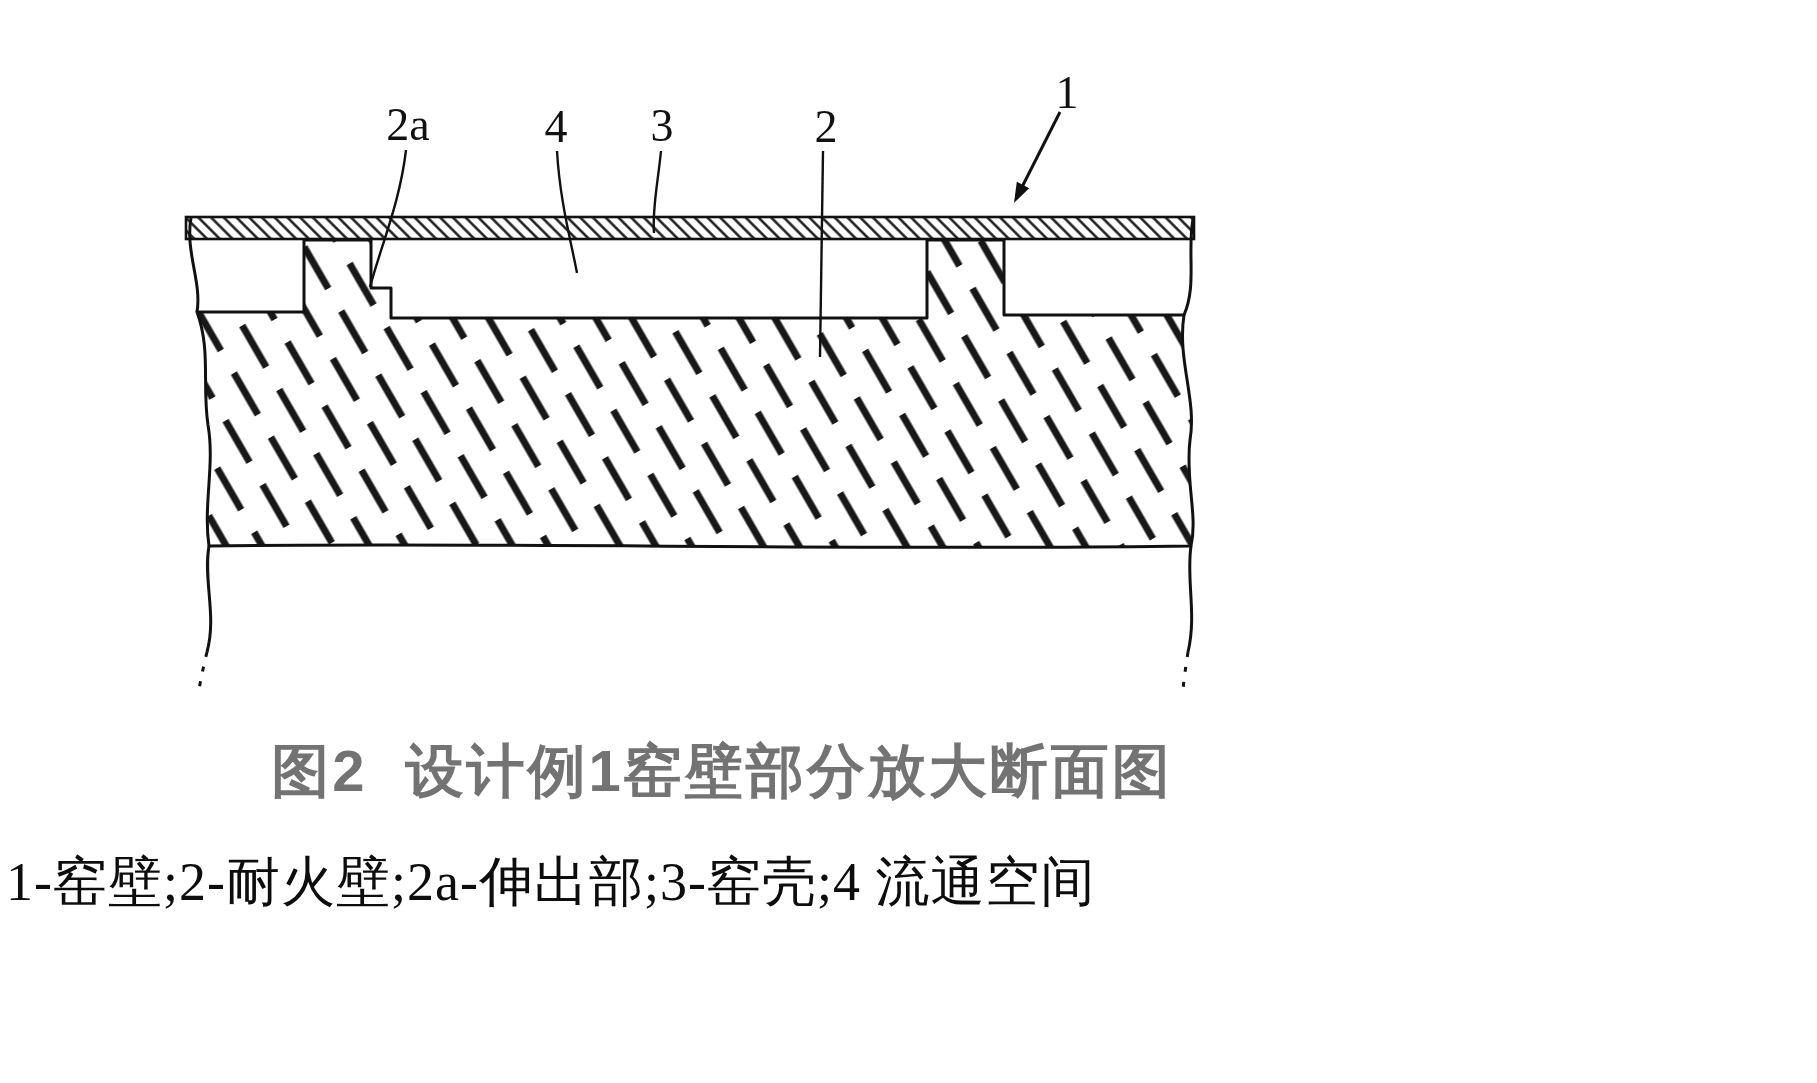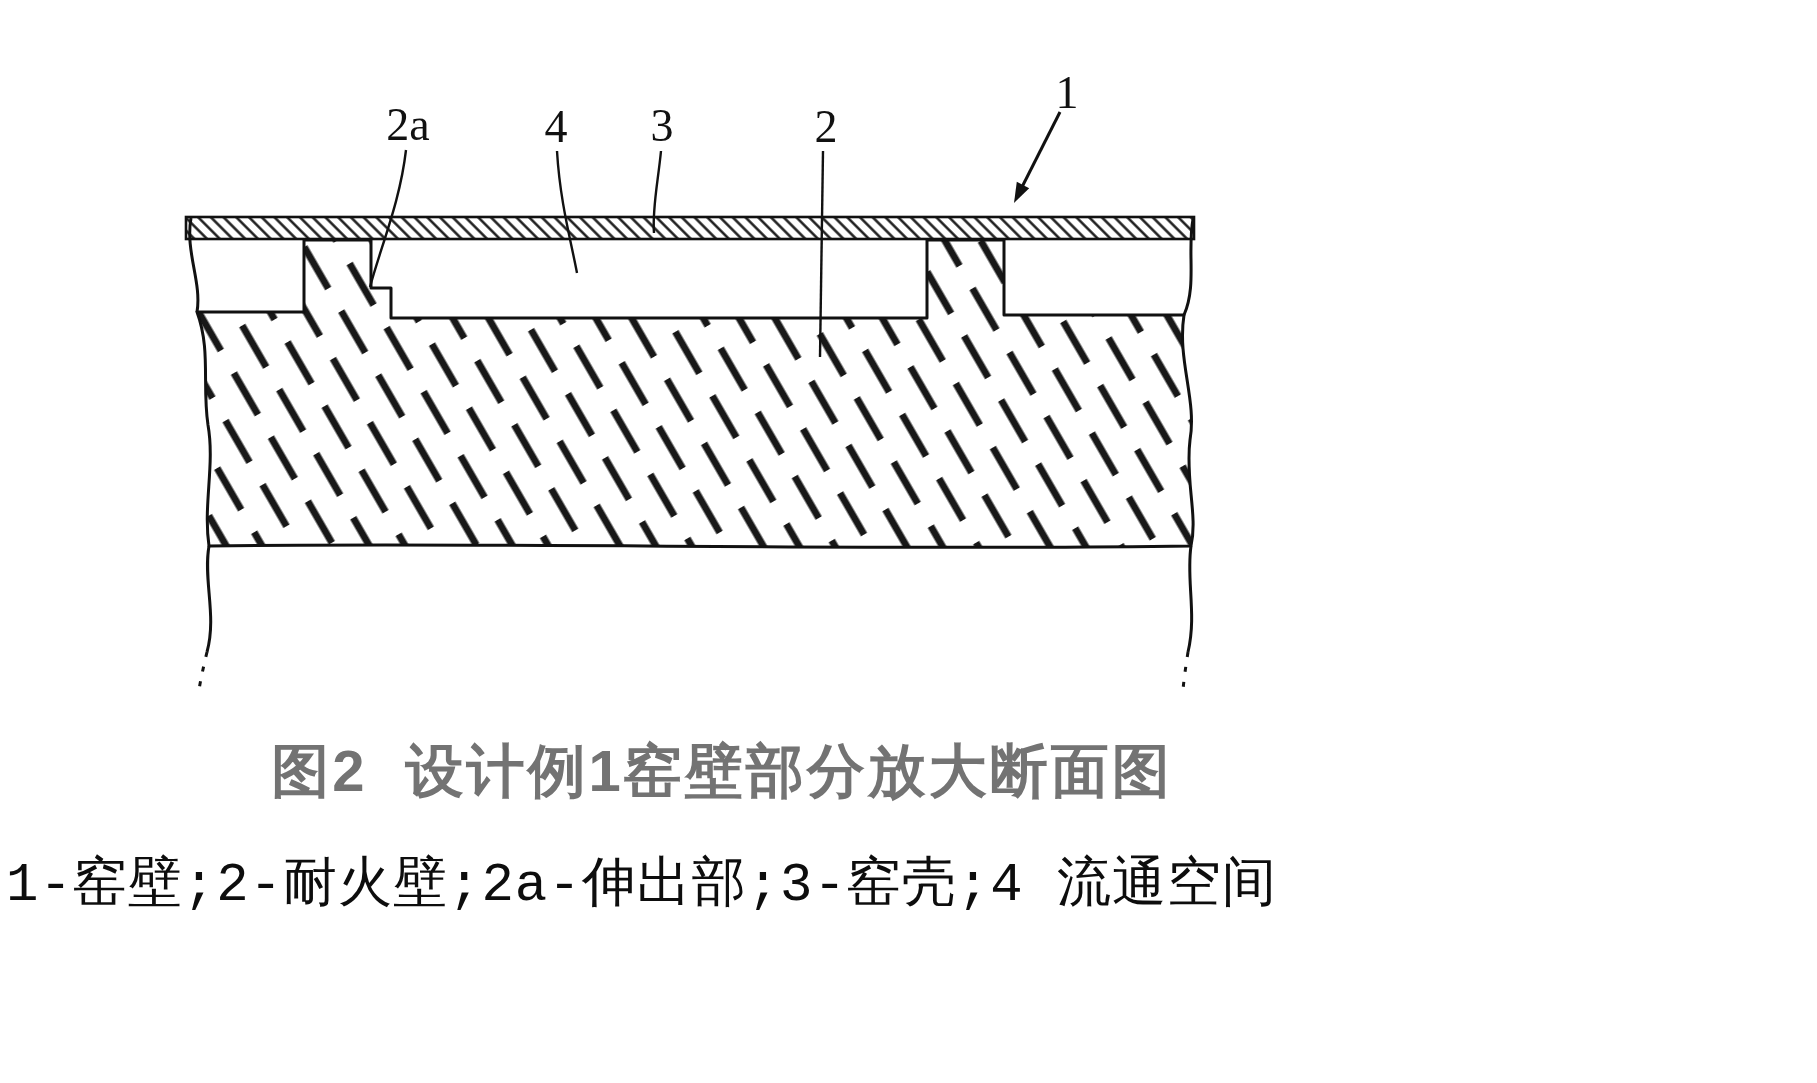--- a/index.html
+++ b/index.html
@@ -39,21 +39,21 @@
     font-size: 58px;
     letter-spacing: 3px;
     color: #737373;
     white-space: pre;
   }
   .legend {
     position: absolute;
     left: 6px;
     top: 846px;
     width: 1500px;
-    font-family: Liberation Mono, monospace;
+    font-family: Liberation Serif, serif;
     font-size: 54px;
     letter-spacing: 1px;
     color: #0d0d0d;
     white-space: pre;
   }
 </style>
 </head>
 <body>
 
 <div class="page">

